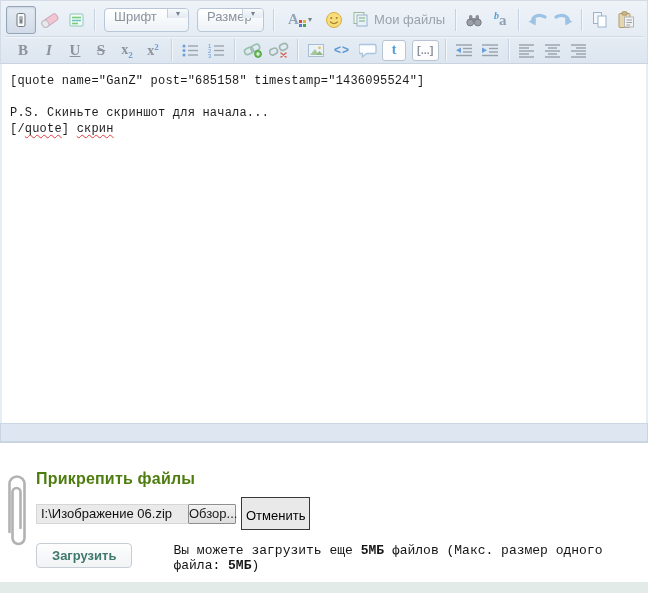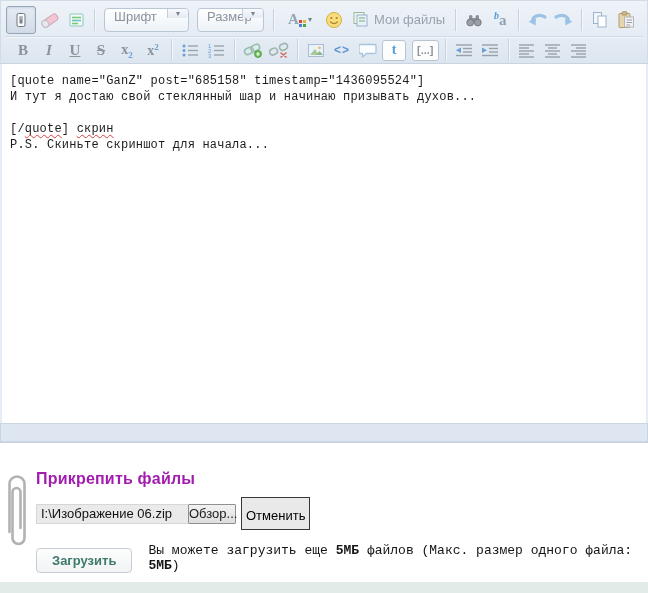--- a/index.html
+++ b/index.html
@@ -89,36 +89,36 @@
   .tline { min-height: 16px; white-space: pre; }
   .sp { text-decoration: underline wavy #e03c3c 1px; text-decoration-skip-ink: none; text-underline-offset: 2px; }
   .editor-footer {
     height: 19px; background: #dee7f1;
     border: 1px solid #c9d4e1; border-top: 1px solid #cbd6e3;
   }
 
   
   .attach { position: relative; margin-top: 27px; padding-left: 36px; }
   .clip { position: absolute; left: 4px; top: 0; }
-  .attach-title { font-size: 16px; font-weight: 600; color: #a21caf; letter-spacing: .2px; }
+  .attach-title { font-size: 16px; font-weight: 600; color: #4d7c0f; letter-spacing: .2px; }
   .file-row { display: flex; align-items: center; margin-top: 9px; }
   .file-box {
     display: flex; align-items: center; height: 20px; width: 152px;
     background: #eaeaea; border: 1px solid #d6d6d6; border-right: none;
     font-size: 13px; color: #111; padding: 0 4px; overflow: hidden; white-space: nowrap;
   }
   .browse-btn {
     height: 20px; width: 48px; font-size: 13px; color: #1a1a1a;
     background: linear-gradient(#f2f2f2,#dedede); border: 1px solid #8f8f8f; border-radius: 1px;
   }
   .cancel-btn {
     height: 33px; margin-left: 5px; padding: 10px 4px; font-size: 13px; color: #000;
     background: #e9e9e9; border: 1px solid #383838; border-radius: 0;
   }
-  .upload-row { display: flex; align-items: flex-end; margin-top: 13px; }
+  .upload-row { display: flex; align-items: flex-start; margin-top: 13px; gap: 25px; }
   .upload-btn {
     padding: 4px 15px; font-size: 13px; font-weight: bold; color: #3f7a6b;
     background: linear-gradient(#fdfdfd, #f1f3f5);
     border: 1px solid #c7cdd4; border-radius: 4px;
   }
   .quota { margin-left: 16px; font-size: 13px; color: #141414; font-family: Liberation Mono, monospace; }
   .quota b { font-weight: bold; }
   .note { margin-top: 13px; font-size: 12px; color: #222; }
 
   .bottom-strip { position: absolute; left: 0; right: 0; bottom: 0; height: 11px; background: #e3ebe8; }
@@ -450,24 +450,23 @@
             <line x1="6" y1="11" x2="16" y2="11" stroke="#98a1ab" stroke-width="1.4"></line>
             <line x1="1" y1="14" x2="16" y2="14" stroke="#98a1ab" stroke-width="1.4"></line>
           </svg>
         </span>
       </span>
     </div>
   </div>
 
   <div class="content">
     <div class="tline">[quote name="GanZ" post="685158" timestamp="1436095524"]</div>
-    <div class="tline">И тут я достаю свой стеклянный шар и начинаю призывать духов...</div>
     <div class="tline">&nbsp;</div>
+    <div class="tline">P.S. Скиньте скриншот для начала...</div>
     <div class="tline"><span>[/</span><span class="sp">quote</span><span>] </span><span class="sp">скрин</span></div>
-    <div class="tline">P.S. Скиньте скриншот для начала...</div>
   </div>
 
   <div class="editor-footer"></div>
 </div>
 
 <div class="attach">
   <span class="clip">
     <svg width="26" height="82" viewBox="0 0 26 82">
       <path d="M5.5 62 V14 a7.5 7.5 0 0 1 15 0 V68 a6 6 0 0 1 -12 0 V22 a4 4 0 0 1 8 0 V58" fill="none" stroke="#b2b2b2" stroke-width="2.6" stroke-linecap="round"></path>
     </svg>

